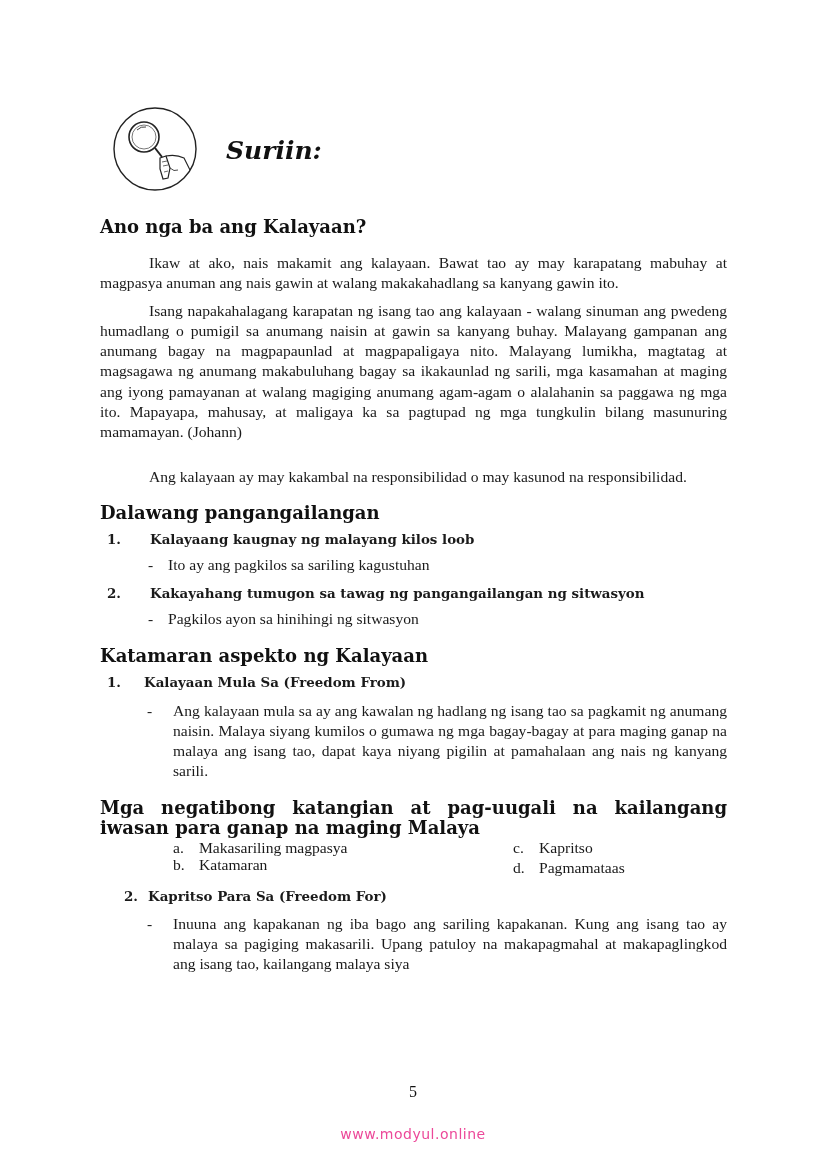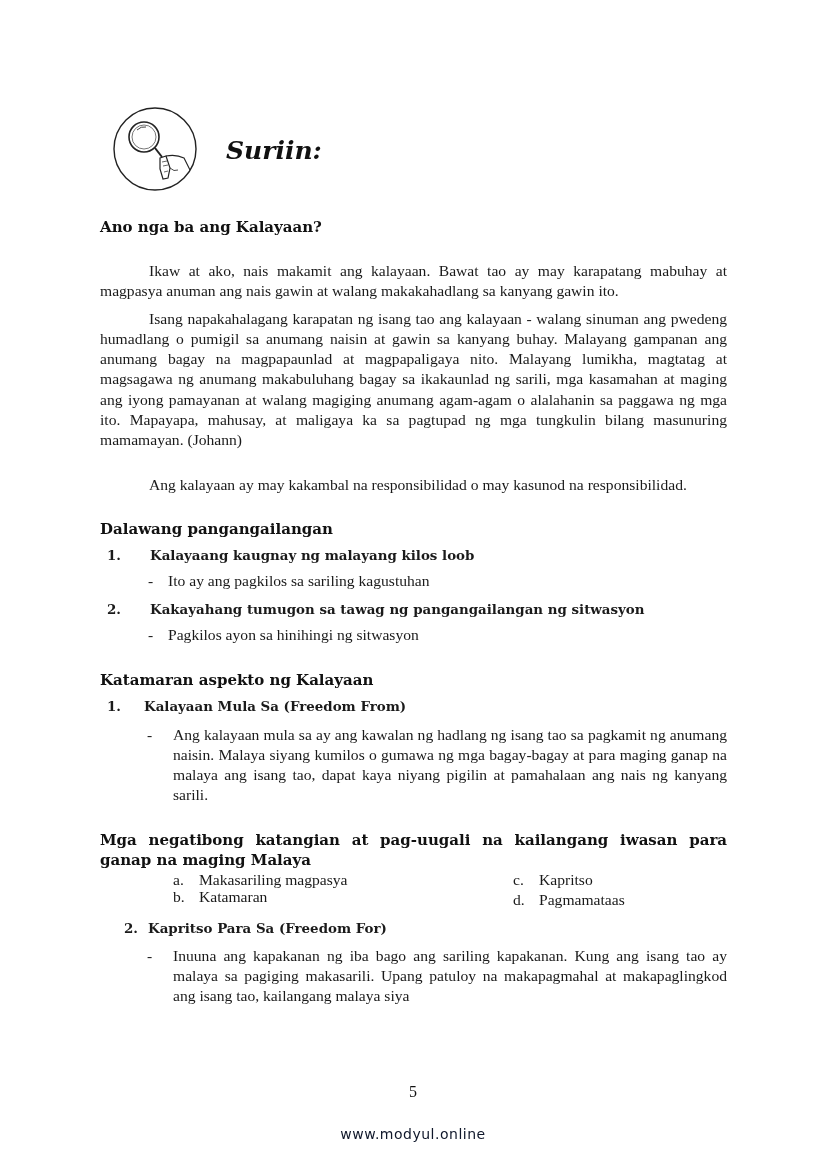--- a/index.html
+++ b/index.html
@@ -14,26 +14,26 @@
     .section-title {
       position: absolute; left: 226px; top: 136px;
       font-family: "DejaVu Serif", serif; font-weight: bold; font-style: italic;
       font-size: 25px; color: #111;
     }
     .content {
       position: absolute; left: 100px; top: 217px; width: 627px;
       font-family: "Liberation Serif", serif; font-size: 15.6px; line-height: 20.3px;
     }
     .bold-head {
-      font-family: "DejaVu Serif", serif; font-weight: bold; font-size: 15px;
+      font-family: "DejaVu Serif", serif; font-weight: bold; font-size: 18px;
       line-height: 20px; color: #111;
     }
     p { margin: 0; text-align: justify; }
     .indent { text-indent: 49px; }
-    .mt14 { margin-top: 24px; }
+    .mt14 { margin-top: 16px; }
     .num-item {
       display: flex; font-family: "DejaVu Serif", serif; font-weight: bold;
       font-size: 13.4px; line-height: 20px; margin-top: 6px;
     }
     .num-item .n { width: 50px; padding-left: 7px; box-sizing: border-box; }
     .num-item2 .n { width: 44px; }
     .dash-item { display: flex; margin-top: 6px; }
     .dash-item .d { width: 20px; padding-left: 48px; flex: none; }
     .dash-item .t { flex: 1; }
     .dash-item.long .d { width: 26px; padding-left: 47px; }
@@ -44,21 +44,21 @@
     .abcd .cell { display: flex; }
     .abcd .cell .l { width: 26px; flex: none; }
     .abcd .left { padding-left: 73px; }
     .abcd .right { padding-left: 0px; }
     .page-num {
       position: absolute; left: 0; width: 826px; top: 1083px; text-align: center;
       font-family: "Liberation Serif", serif; font-size: 16px; color: #111;
     }
     .watermark {
       position: absolute; left: 0; width: 826px; top: 1126px; text-align: center;
-      font-family: "DejaVu Sans", sans-serif; font-size: 14px; color: #0f172a;
+      font-family: "DejaVu Sans", sans-serif; font-size: 14px; color: #ec4899;
       letter-spacing: 0.5px;
     }
   </style>
 </head>
 <body>
 
 <div class="page">
 
   <svg class="logo" viewBox="0 0 86 86">
     <circle cx="43" cy="43" r="41" fill="none" stroke="#222" stroke-width="1.4"></circle>

